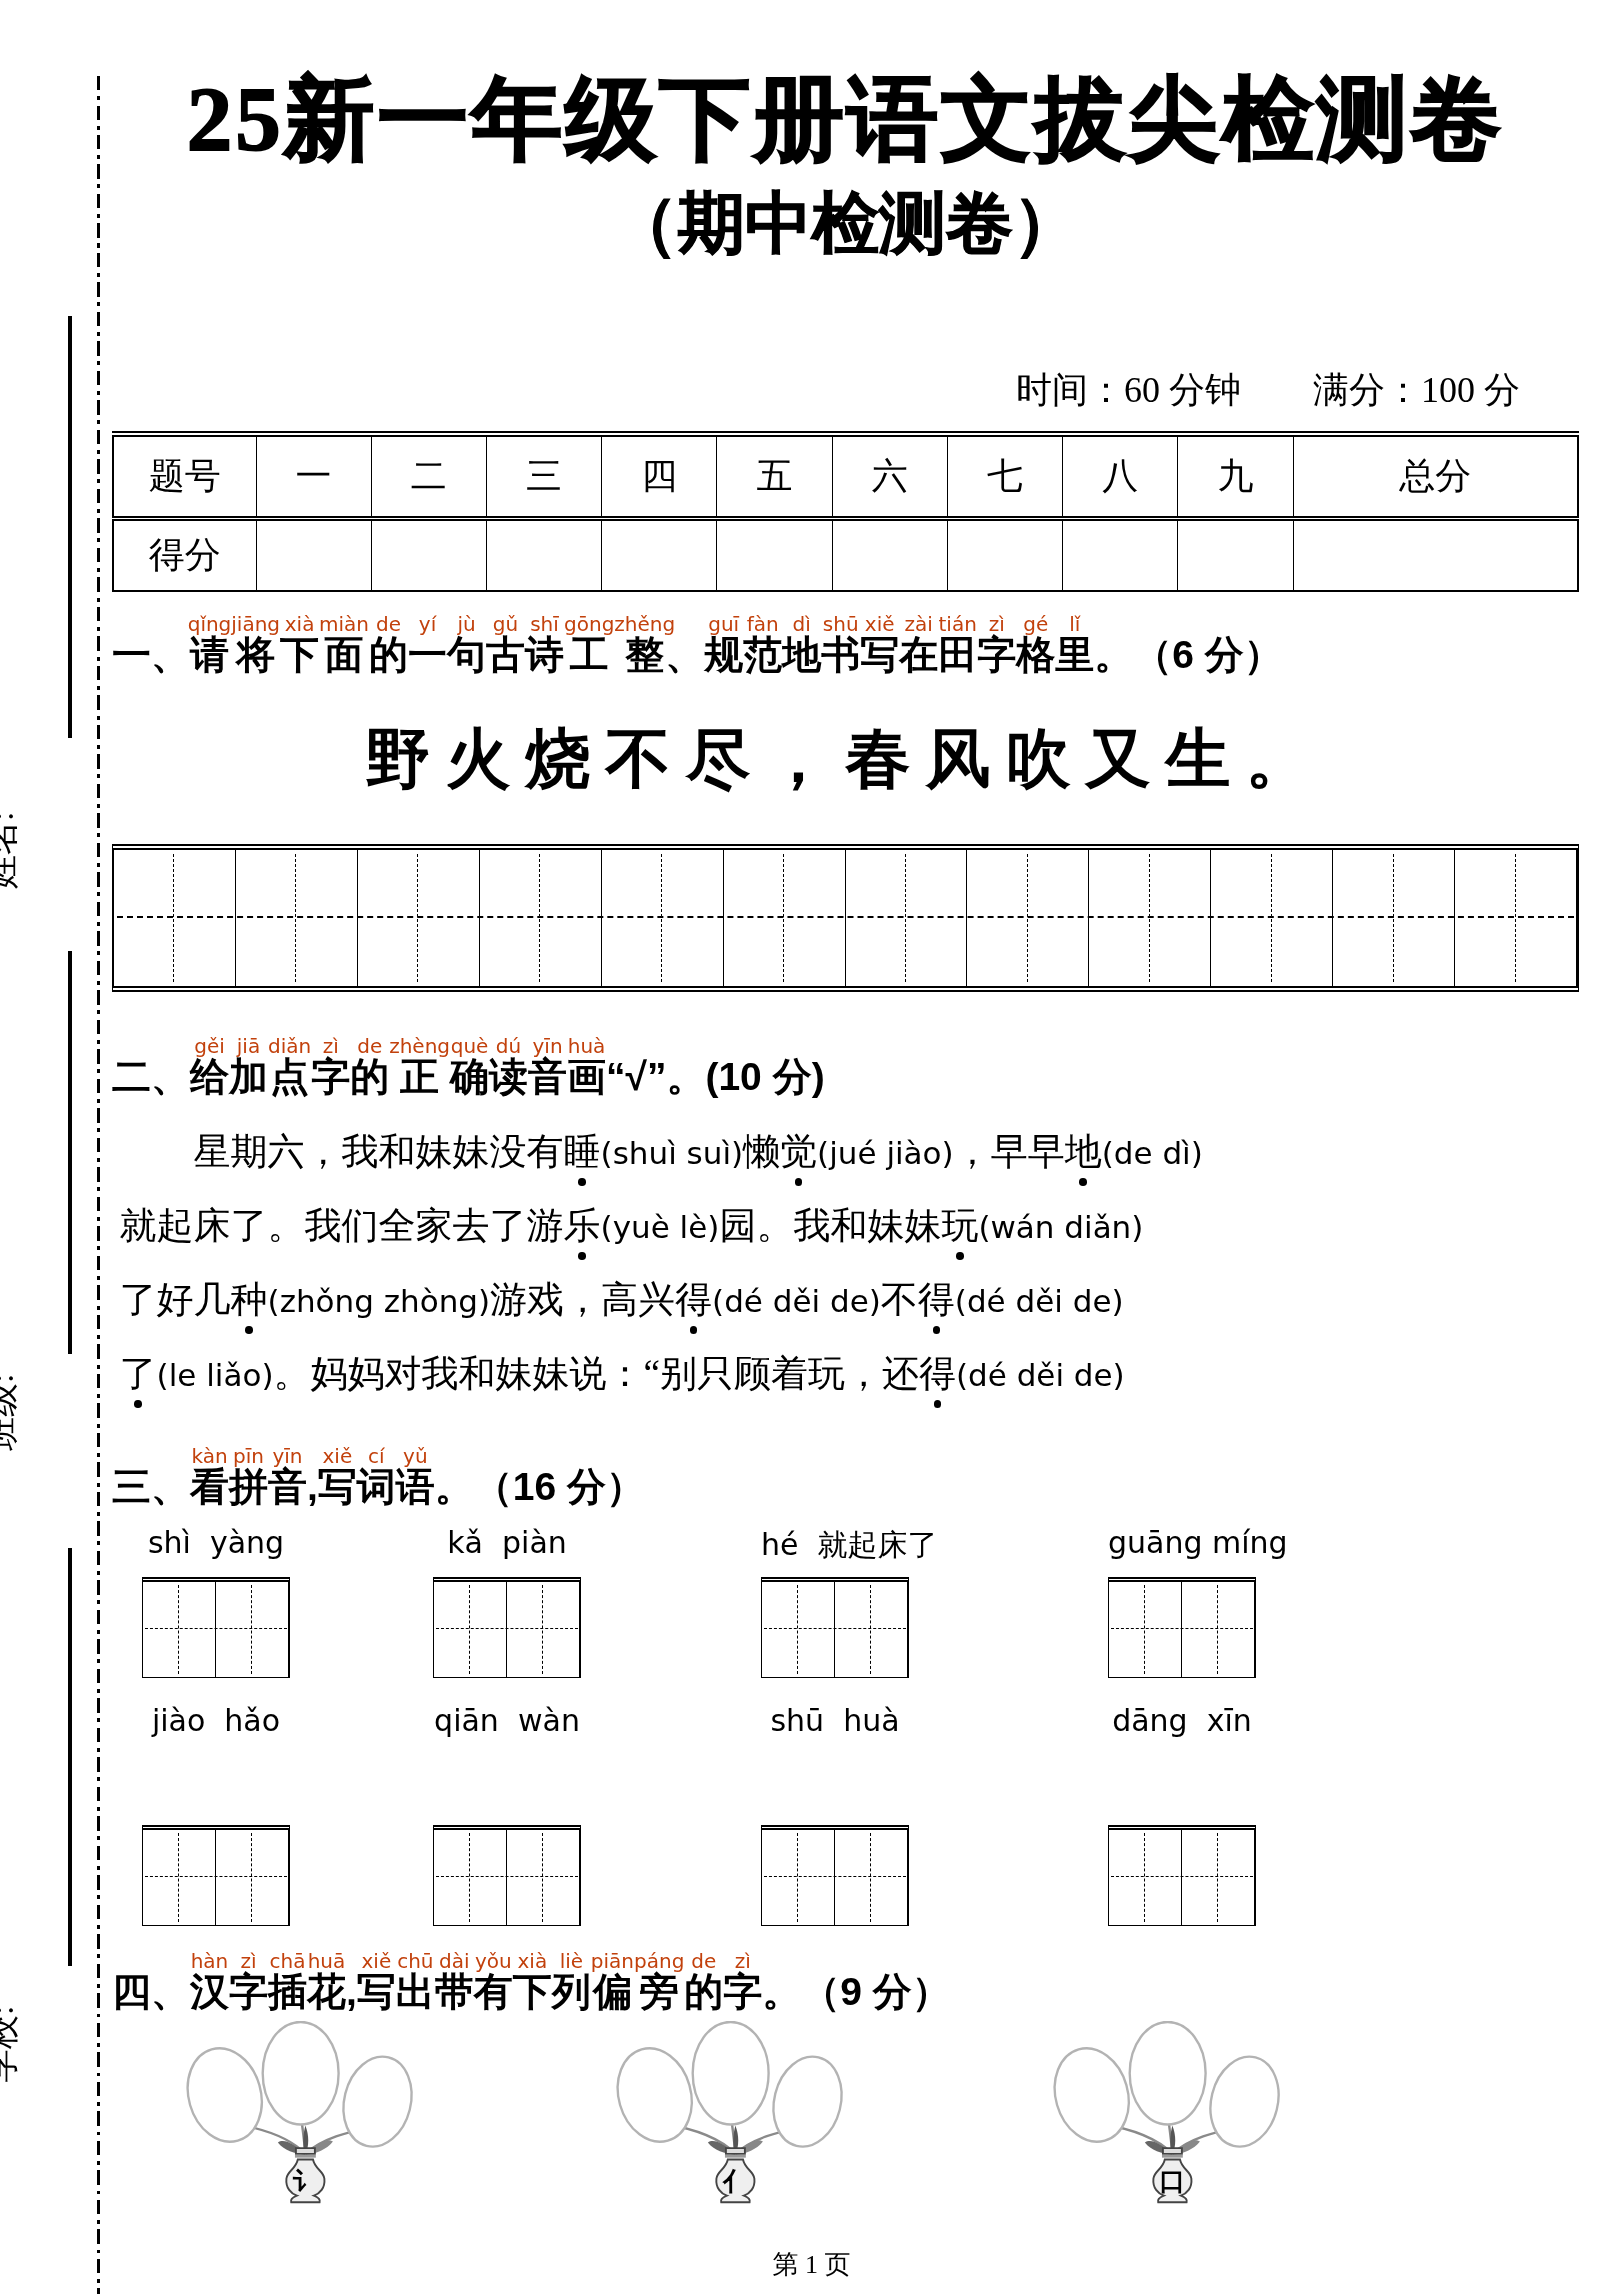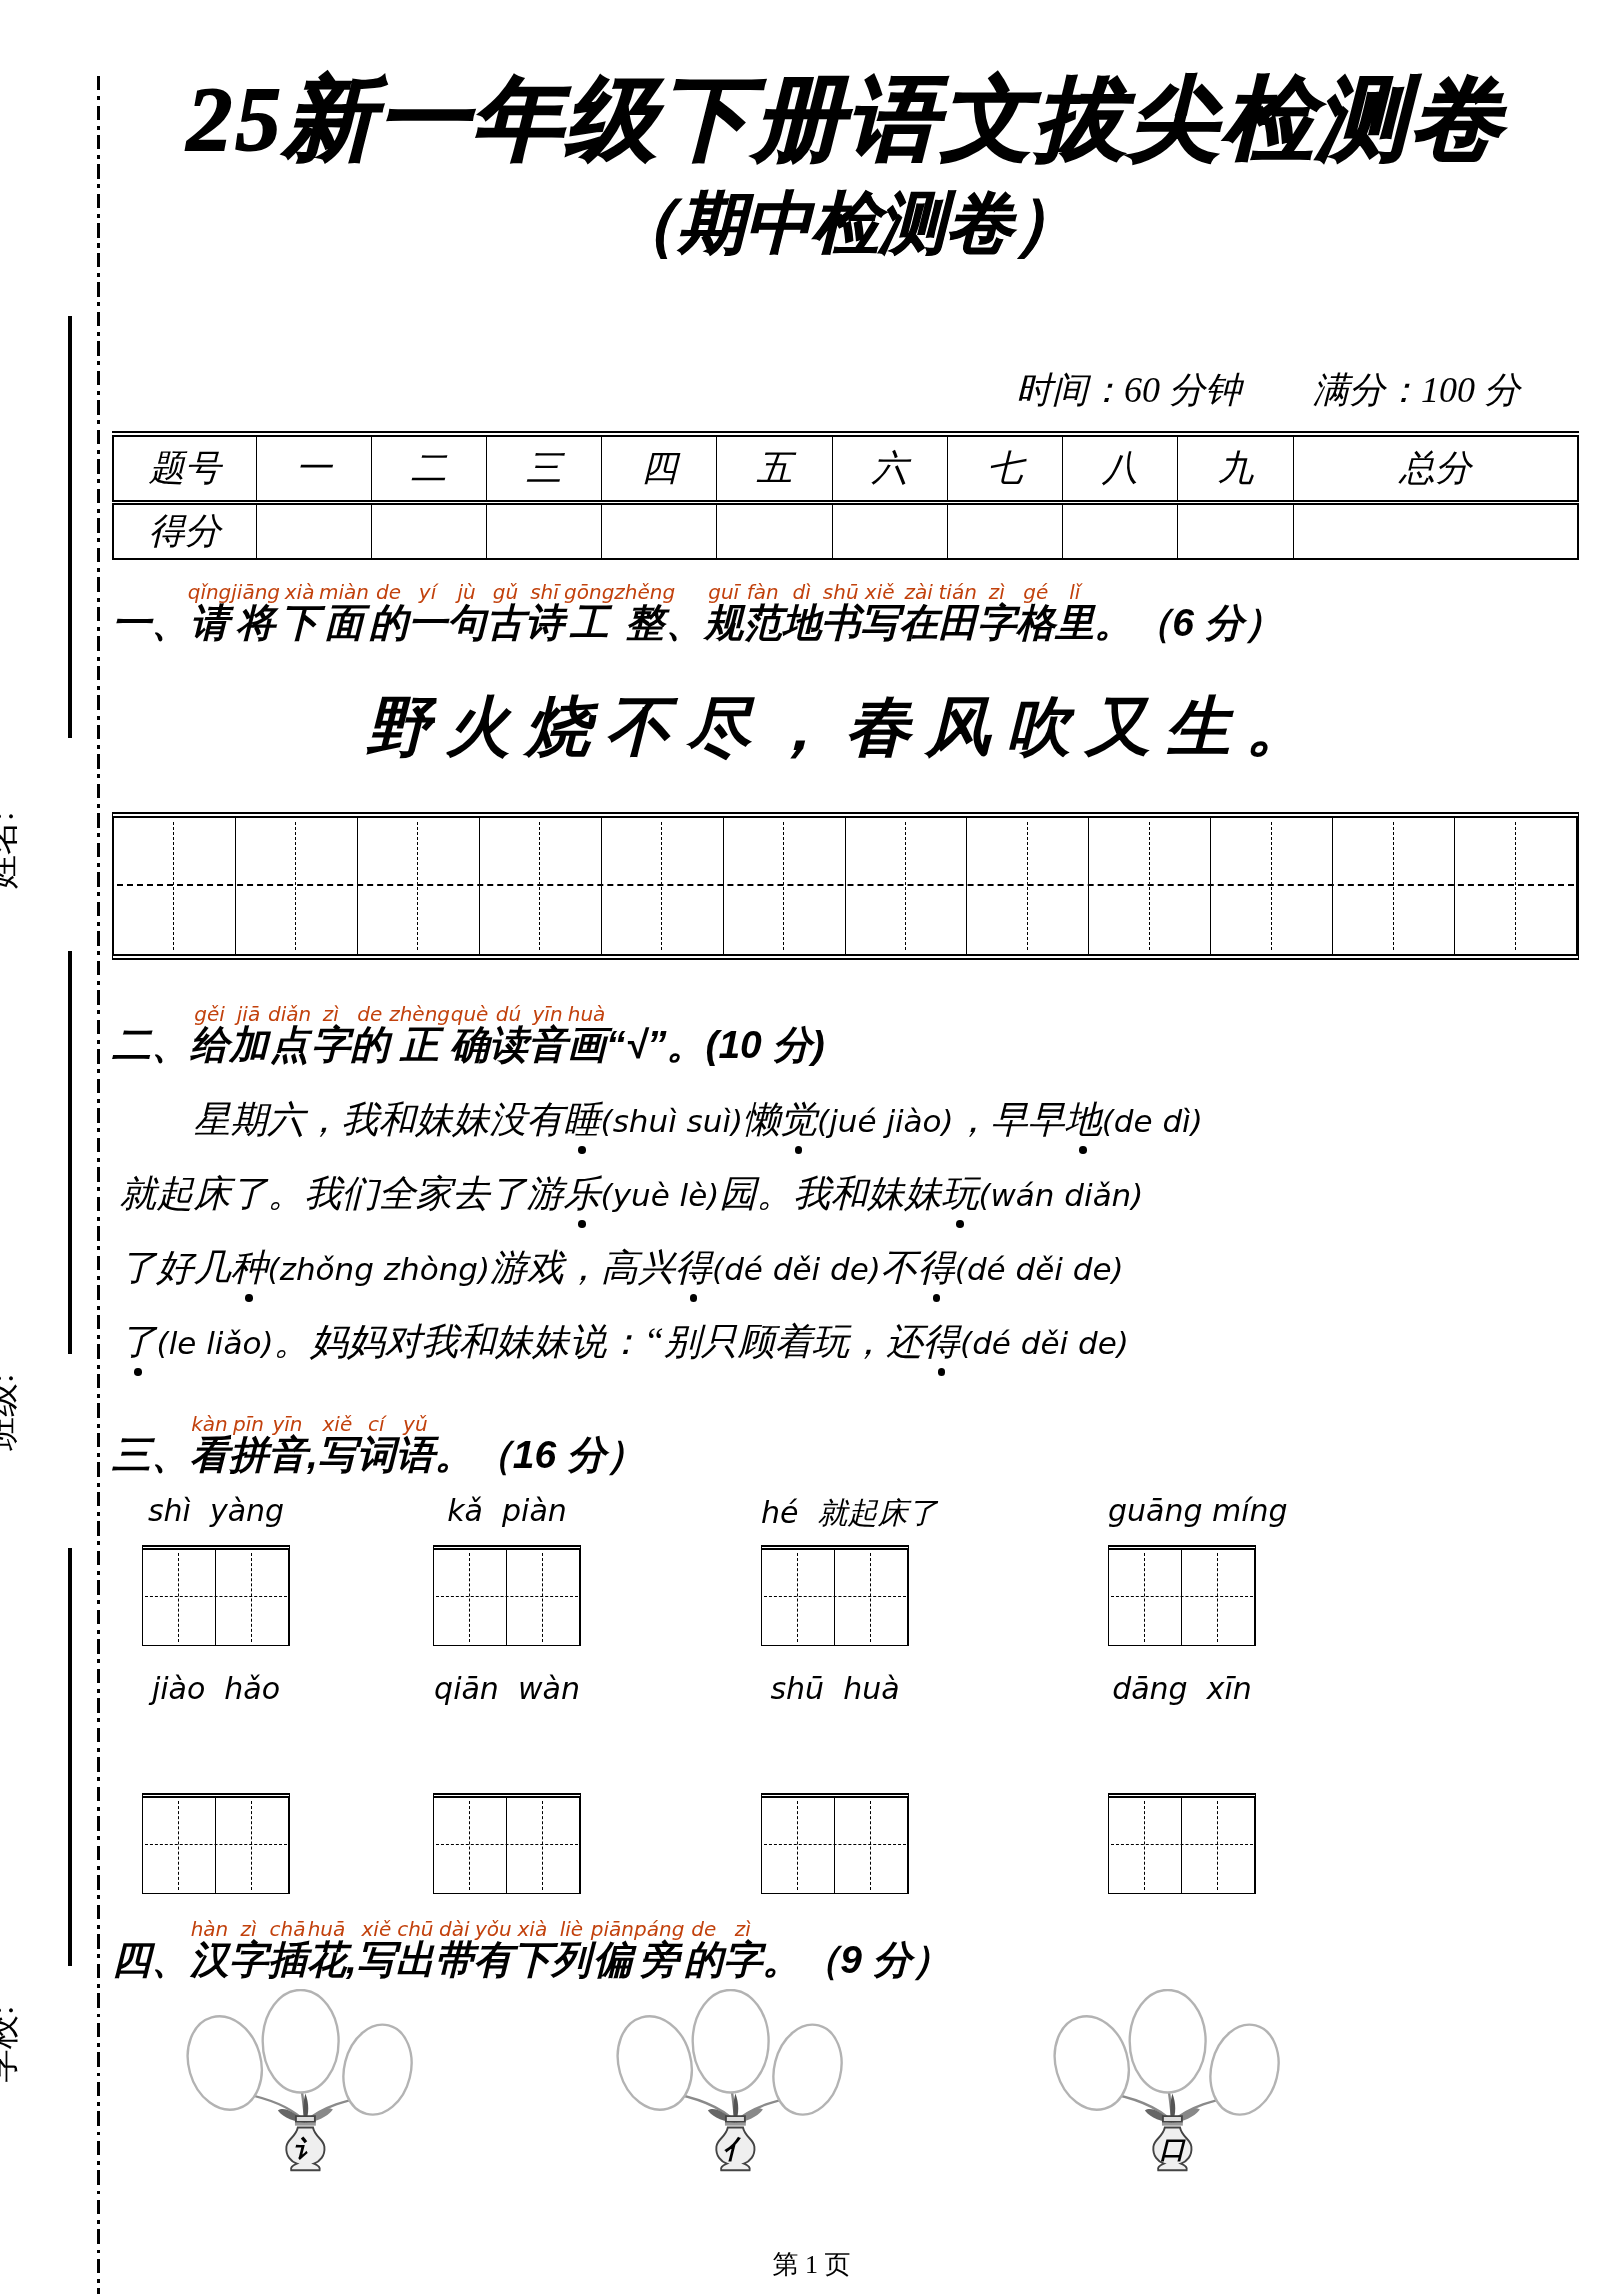--- a/index.html
+++ b/index.html
@@ -7,30 +7,30 @@
         font-family:"Liberation Serif",serif;color:#000;}
   
   .fold-line{position:absolute;left:97px;top:76px;width:2.9px;height:2218px;
     background:repeating-linear-gradient(to bottom,#000 0 14.3px,transparent 14.3px 20px,#000 20px 24px,transparent 24px 29.5px);}
   .mline{position:absolute;left:68px;width:3.8px;background:#000;}
   #mline1{top:316px;height:422px;} #mline2{top:951px;height:403px;} #mline3{top:1548px;height:418px;}
   .mlabel{position:absolute;left:23px;height:42px;line-height:42px;font-size:34px;white-space:nowrap;
     transform:rotate(-90deg);transform-origin:0 100%;}
   #mlabel-name{top:847px;} #mlabel-class{top:1409px;} #mlabel-school{top:2041px;}
   
-  .content{position:absolute;left:112px;top:0;width:1467px;font-style:italic;}
+  .content{position:absolute;left:112px;top:0;width:1467px;}
   .title{margin:67px 0 0;text-align:center;font-size:91px;font-weight:900;letter-spacing:2.9px;
     line-height:105px;-webkit-text-stroke:1.9px #000;}
   .subtitle{margin:13.3px 0 0;text-align:center;font-size:67px;font-weight:900;line-height:76px;
     -webkit-text-stroke:1px #000;}
   .meta{margin:107px 59px 0 0;text-align:right;font-size:36px;line-height:44px;white-space:pre;}
   
   .score-table{margin-top:19px;width:100%;border-collapse:collapse;table-layout:fixed;
     border:2.9px solid #000;border-top:6.7px double #000;}
-  .score-table td{border:1.9px solid #000;text-align:center;font-size:36px;padding:0;}
+  .score-table td{border:1.9px solid #000;text-align:center;font-size:36px;padding:8px;}
   .score-table tr.st-head td{height:63px;border-bottom:5.7px double #000;}
   .score-table tr.st-score td{height:53px;}
   
   .sec-header{margin-top:9.5px;height:80px;box-sizing:border-box;padding-top:32px;line-height:42px;
     font-family:"Liberation Sans",sans-serif;font-weight:bold;font-size:39px;white-space:nowrap;}
   #sec2-header{margin-top:32px;} #sec3-header{margin-top:17px;} #sec4-header{margin-top:13.3px;}
   ruby rt{font-size:20px;font-weight:normal;color:#c2410c;font-family:"DejaVu Sans",sans-serif;}
   
   .poem{margin:40px 0 0;height:74px;line-height:74px;text-align:center;font-size:65px;font-weight:bold;
     letter-spacing:15px;}

